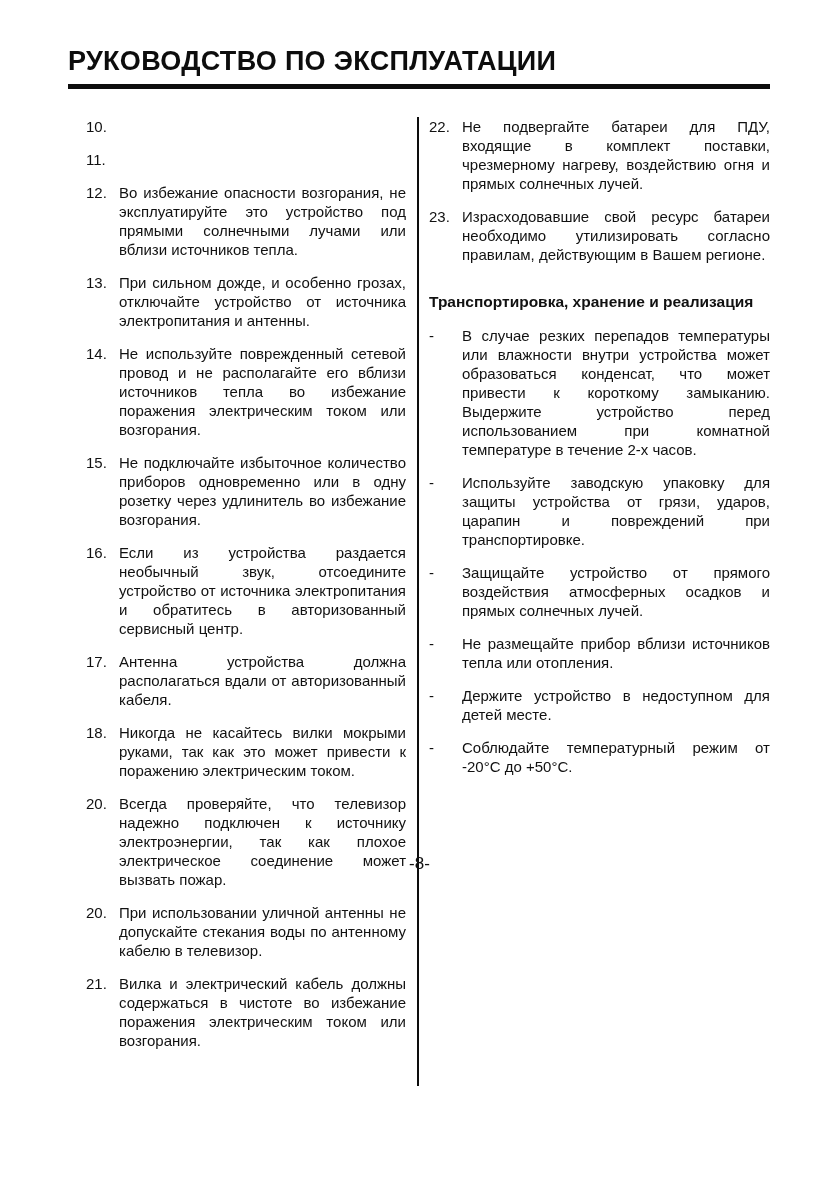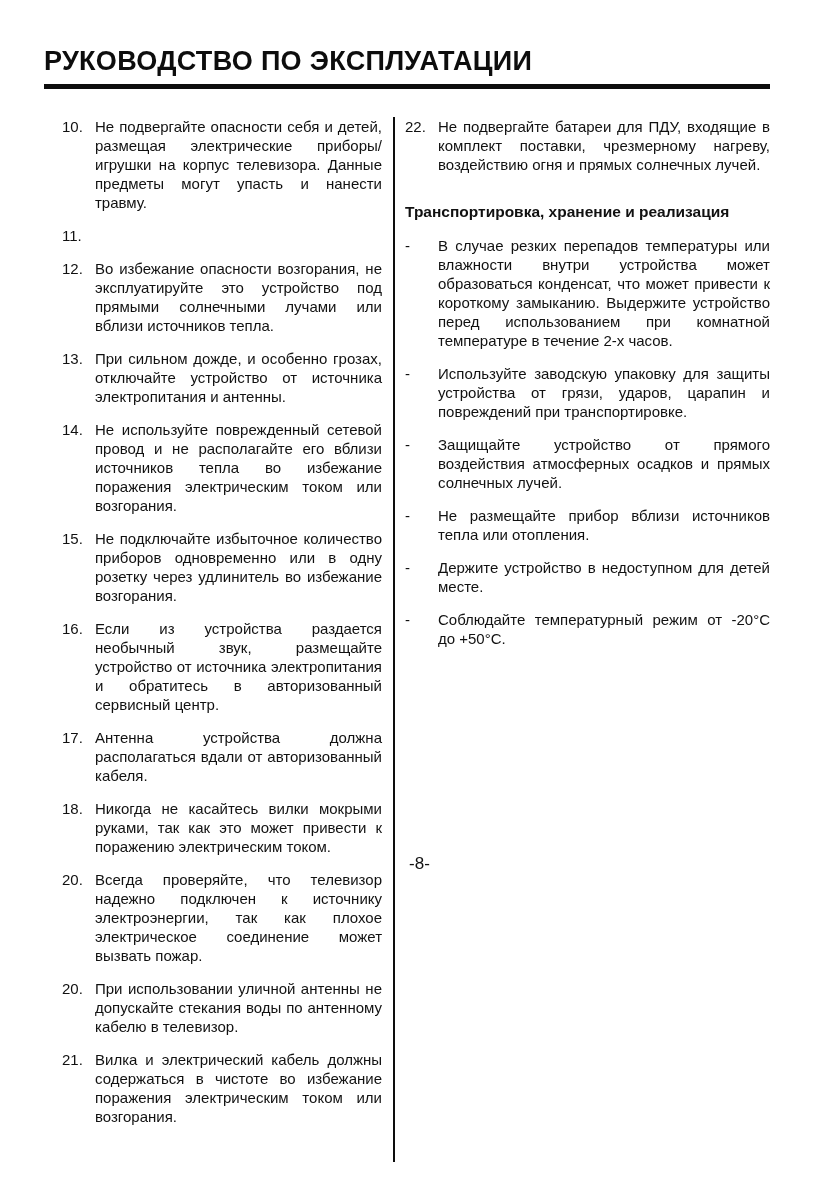--- a/index.html
+++ b/index.html
@@ -12,21 +12,21 @@
     height: 1191px;
     position: relative;
     overflow: hidden;
     font-family: "Liberation Sans", sans-serif;
     color: #111111;
   }
   .page {
     box-sizing: border-box;
     width: 839px;
     height: 922px;
-    padding: 46px 69px 0 44px;
+    padding: 46px 69px 0 68px;
     position: relative;
   }
   .title {
     margin: 0;
     font-size: 27px;
     font-weight: 700;
     letter-spacing: 0.3px;
     color: #0d0d0d;
     font-family: "Liberation Sans", sans-serif;
   }
@@ -93,21 +93,20 @@
 <div class="page">
 
   <h1 class="title">РУКОВОДСТВО ПО ЭКСПЛУАТАЦИИ</h1>
   <div class="title-rule"></div>
 
   <div class="columns">
 
     <div class="col-left">
       <div class="item">
         <span class="num">10.</span>
-        <span class="txt">Не подвергайте опасности себя и детей, размещая электрические приборы/игрушки на корпус телевизора. Данные предметы могут упасть и нанести травму.</span>
       </div>
       <div class="item">
         <span class="num">11.</span>
       </div>
       <div class="item">
         <span class="num">12.</span>
         <span class="txt">Во избежание опасности возгорания, не эксплуатируйте это устройство под прямыми солнечными лучами или вблизи источников тепла.</span>
       </div>
       <div class="item">
         <span class="num">13.</span>
@@ -116,21 +115,21 @@
       <div class="item">
         <span class="num">14.</span>
         <span class="txt">Не используйте поврежденный сетевой провод и не располагайте его вблизи источников тепла во избежание поражения электрическим током или возгорания.</span>
       </div>
       <div class="item">
         <span class="num">15.</span>
         <span class="txt">Не подключайте избыточное количество приборов одновременно или в одну розетку через удлинитель во избежание возгорания.</span>
       </div>
       <div class="item">
         <span class="num">16.</span>
-        <span class="txt">Если из устройства раздается необычный звук, размещайте устройство от источника электропитания и обратитесь в авторизованный сервисный центр.</span>
+        <span class="txt">Если из устройства раздается необычный звук, отсоедините устройство от источника электропитания и обратитесь в авторизованный сервисный центр.</span>
       </div>
       <div class="item">
         <span class="num">17.</span>
         <span class="txt">Антенна устройства должна располагаться вдали от авторизованный кабеля.</span>
       </div>
       <div class="item">
         <span class="num">18.</span>
         <span class="txt">Никогда не касайтесь вилки мокрыми руками, так как это может привести к поражению электрическим током.</span>
       </div>
       <div class="item">
@@ -146,20 +145,24 @@
         <span class="txt">Вилка и электрический кабель должны содержаться в чистоте во избежание поражения электрическим током или возгорания.</span>
       </div>
     </div>
 
     <div class="divider"></div>
 
     <div class="col-right">
       <div class="item">
         <span class="num">22.</span>
         <span class="txt">Не подвергайте батареи для ПДУ, входящие в комплект поставки, чрезмерному нагреву, воздействию огня и прямых солнечных лучей.</span>
+      </div>
+      <div class="item">
+        <span class="num">23.</span>
+        <span class="txt">Израсходовавшие свой ресурс батареи необходимо утилизировать согласно правилам, действующим в Вашем регионе.</span>
       </div>
 
       <h2 class="section-heading">Транспортировка, хранение и реализация</h2>
 
       <div class="item">
         <span class="num">-</span>
         <span class="txt">В случае резких перепадов температуры или влажности внутри устройства может образоваться конденсат, что может привести к короткому замыканию. Выдержите устройство перед использованием при комнатной температуре в течение 2-х часов.</span>
       </div>
       <div class="item">
         <span class="num">-</span>

